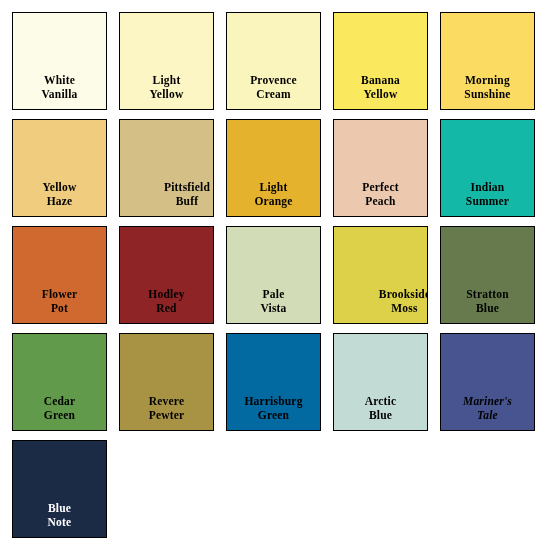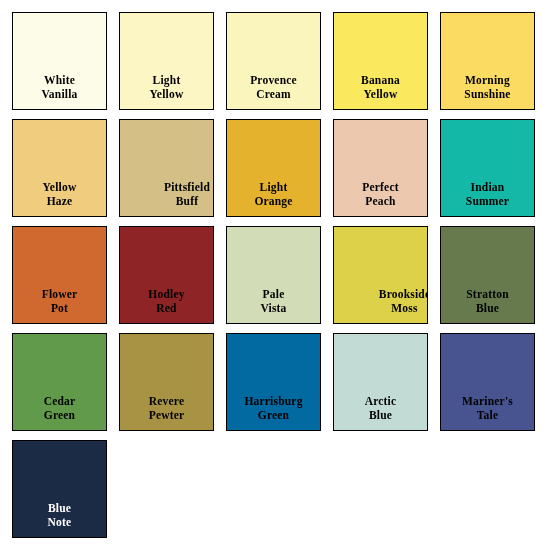--- a/index.html
+++ b/index.html
@@ -128,20 +128,20 @@
     </div>
     <div class="swatch" style="background-color: #0369a1;">
       <div class="swatch-label" style="color: rgb(0, 0, 0);">Harrisburg
 Green</div>
     </div>
     <div class="swatch" style="background-color: rgb(194, 220, 213);">
       <div class="swatch-label" style="color: rgb(0, 0, 0);">Arctic
 Blue</div>
     </div>
     <div class="swatch" style="background-color: rgb(71, 84, 143);">
-      <div class="swatch-label" style="color: rgb(0, 0, 0);">Mariner's
+      <div class="swatch-label" style="color: rgb(0, 0, 0); font-style: italic;">Mariner's
 Tale</div>
     </div>
     <div class="swatch" style="background-color: rgb(27, 42, 69);">
       <div class="swatch-label" style="color: rgb(255, 255, 255);">Blue
 Note</div>
     </div>
   </div>
 
 </body></html>

